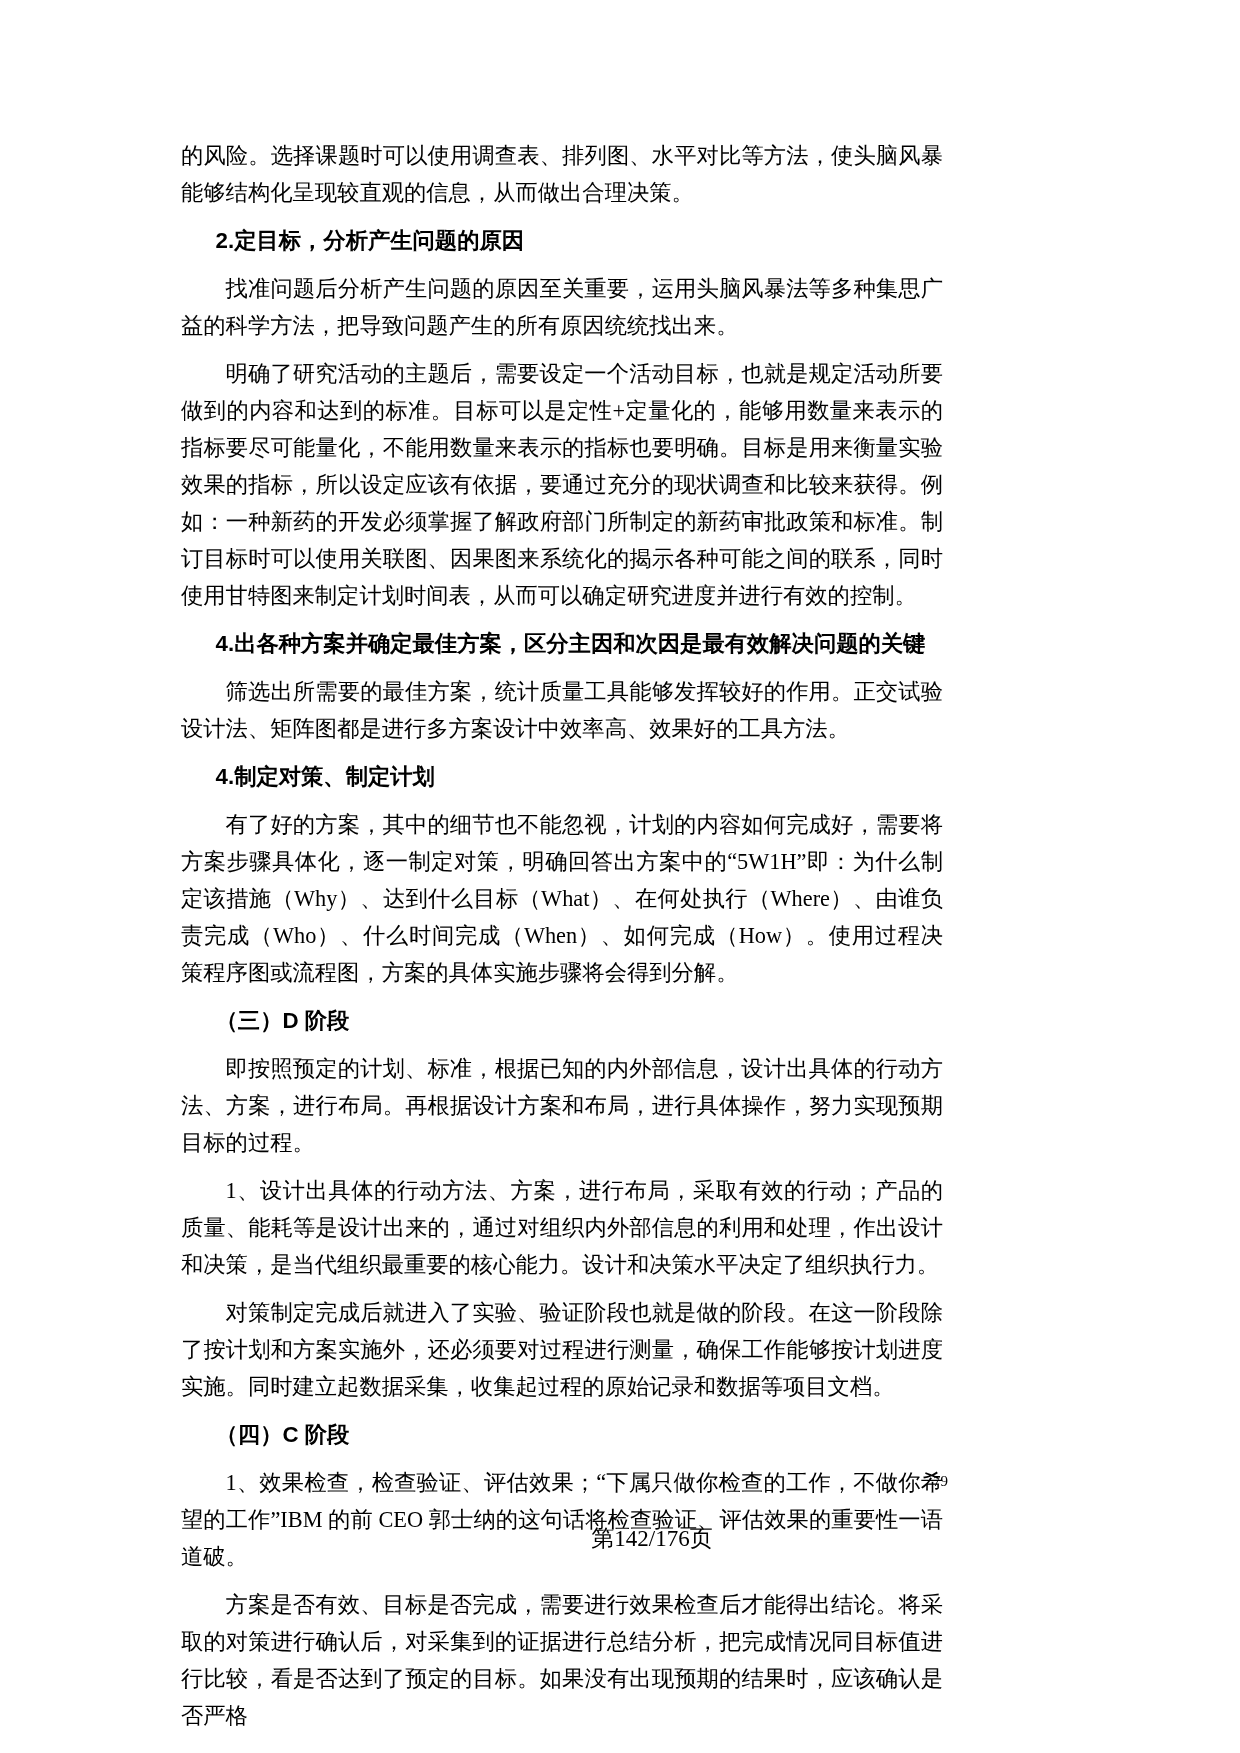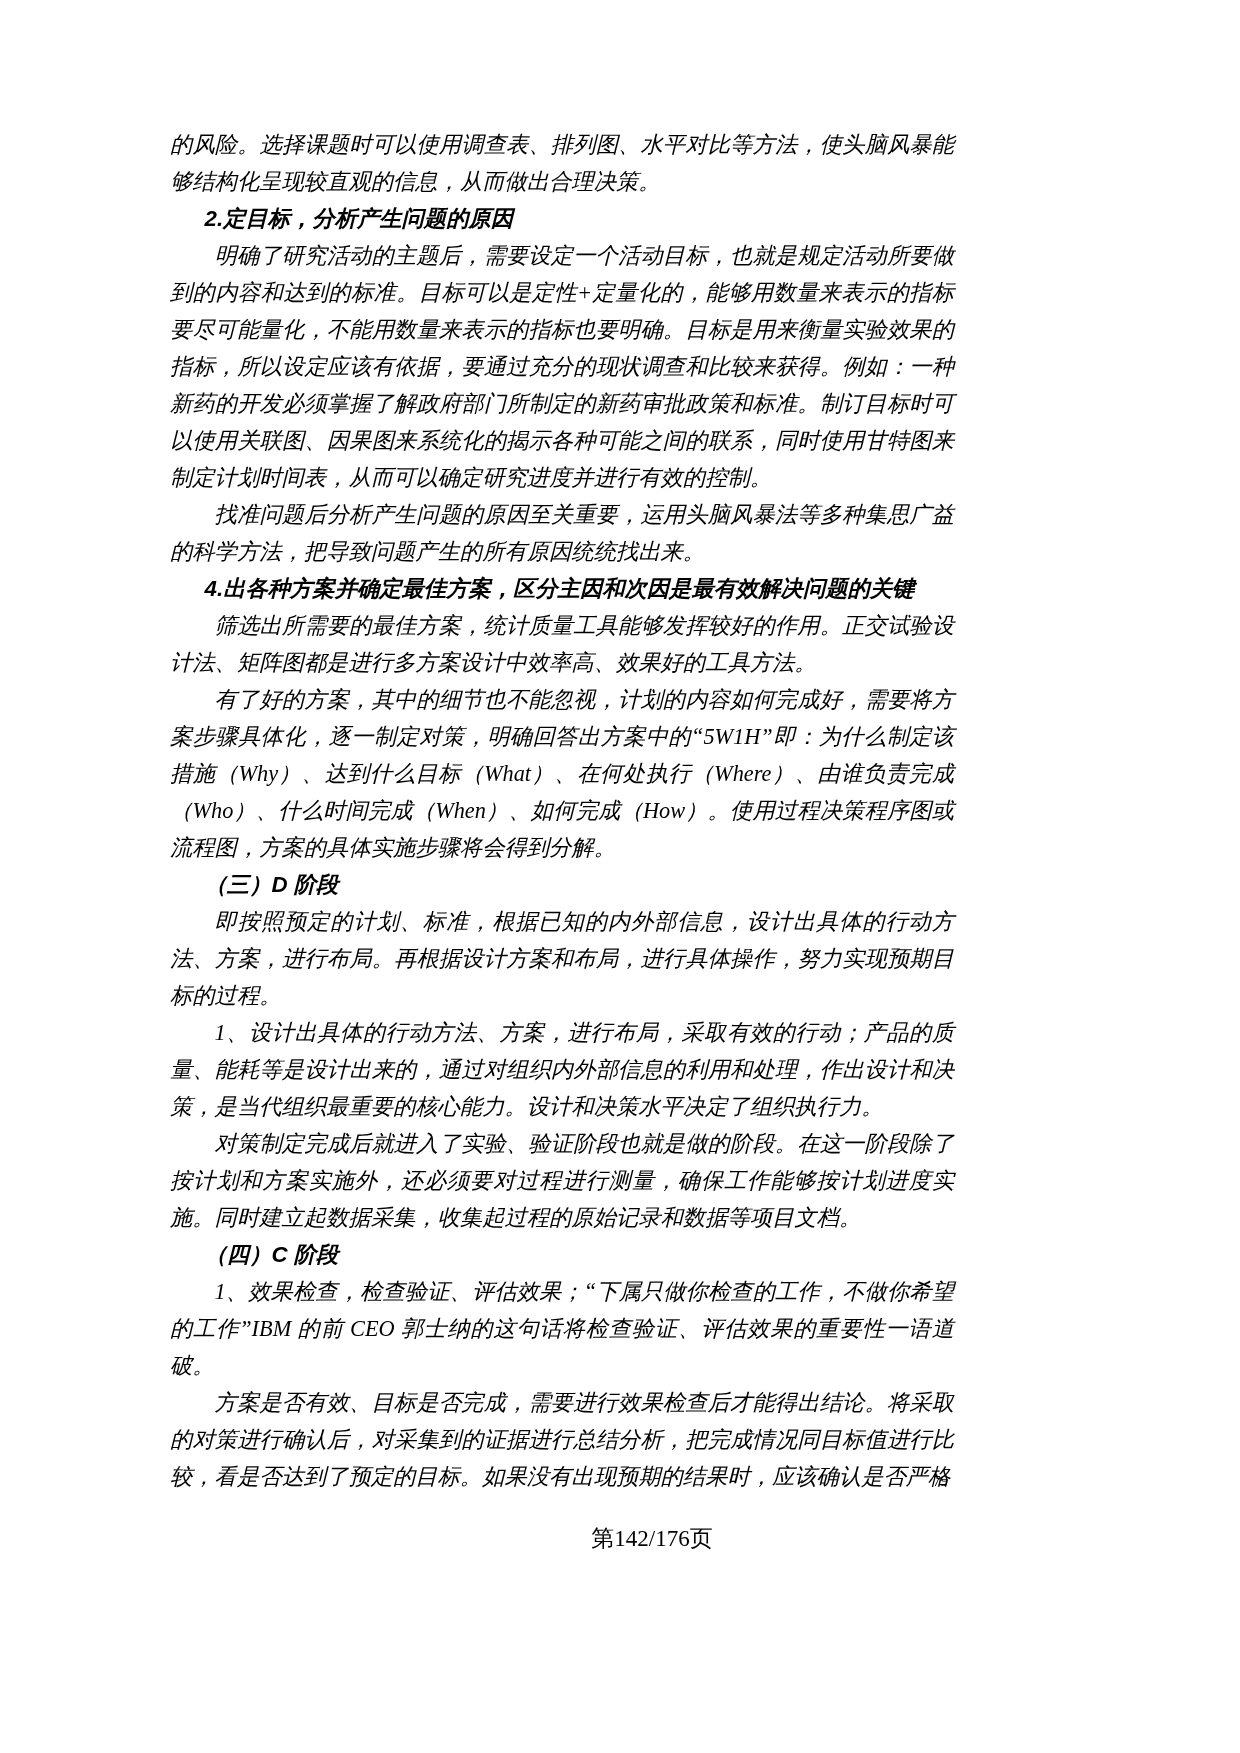--- a/index.html
+++ b/index.html
@@ -21,23 +21,22 @@
     left: 170px;
     top: 126px;
     width: 784px;
     font-size: 22.3px;
     line-height: 37px;
     text-align: justify;
     text-justify: inter-character;
     word-break: break-all;
   }
   .content p {
-    margin: 0;
+    margin: 11px;
     padding: 0;
-    font-style: italic;
   }
   .content p.indent {
     text-indent: 2em;
   }
   .content p.heading {
     font-weight: bold;
     text-indent: 1.55em;
     font-family: "Liberation Sans", "DejaVu Sans", sans-serif;
   }
   .page-number {
@@ -58,24 +57,25 @@
     margin-left: 32px;
   }
 </style>
 </head>
 <body>
 
 <div class="page">
   <div class="content">
       <p class="body">的风险。选择课题时可以使用调查表、排列图、水平对比等方法，使头脑风暴能够结构化呈现较直观的信息，从而做出合理决策。</p>
       <p class="heading">2.定目标，分析产生问题的原因</p>
+      <p class="body indent">找准问题后分析产生问题的原因至关重要，运用头脑风暴法等多种集思广益的科学方法，把导致问题产生的所有原因统统找出来。</p>
       <p class="body indent">明确了研究活动的主题后，需要设定一个活动目标，也就是规定活动所要做到的内容和达到的标准。目标可以是定性+定量化的，能够用数量来表示的指标要尽可能量化，不能用数量来表示的指标也要明确。目标是用来衡量实验效果的指标，所以设定应该有依据，要通过充分的现状调查和比较来获得。例如：一种新药的开发必须掌握了解政府部门所制定的新药审批政策和标准。制订目标时可以使用关联图、因果图来系统化的揭示各种可能之间的联系，同时使用甘特图来制定计划时间表，从而可以确定研究进度并进行有效的控制。</p>
-      <p class="body indent">找准问题后分析产生问题的原因至关重要，运用头脑风暴法等多种集思广益的科学方法，把导致问题产生的所有原因统统找出来。</p>
       <p class="heading">4.出各种方案并确定最佳方案，区分主因和次因是最有效解决问题的关键</p>
       <p class="body indent">筛选出所需要的最佳方案，统计质量工具能够发挥较好的作用。正交试验设计法、矩阵图都是进行多方案设计中效率高、效果好的工具方法。</p>
+      <p class="heading">4.制定对策、制定计划</p>
       <p class="body indent">有了好的方案，其中的细节也不能忽视，计划的内容如何完成好，需要将方案步骤具体化，逐一制定对策，明确回答出方案中的“5W1H”即：为什么制定该措施（Why）、达到什么目标（What）、在何处执行（Where）、由谁负责完成（Who）、什么时间完成（When）、如何完成（How）。使用过程决策程序图或流程图，方案的具体实施步骤将会得到分解。</p>
       <p class="heading">（三）D 阶段</p>
       <p class="body indent">即按照预定的计划、标准，根据已知的内外部信息，设计出具体的行动方法、方案，进行布局。再根据设计方案和布局，进行具体操作，努力实现预期目标的过程。</p>
       <p class="body indent">1、设计出具体的行动方法、方案，进行布局，采取有效的行动；产品的质量、能耗等是设计出来的，通过对组织内外部信息的利用和处理，作出设计和决策，是当代组织最重要的核心能力。设计和决策水平决定了组织执行力。</p>
       <p class="body indent">对策制定完成后就进入了实验、验证阶段也就是做的阶段。在这一阶段除了按计划和方案实施外，还必须要对过程进行测量，确保工作能够按计划进度实施。同时建立起数据采集，收集起过程的原始记录和数据等项目文档。</p>
       <p class="heading">（四）C 阶段</p>
       <p class="body indent">1、效果检查，检查验证、评估效果；“下属只做你检查的工作，不做你希望的工作”IBM 的前 CEO 郭士纳的这句话将检查验证、评估效果的重要性一语道破。</p>
       <p class="body indent">方案是否有效、目标是否完成，需要进行效果检查后才能得出结论。将采取的对策进行确认后，对采集到的证据进行总结分析，把完成情况同目标值进行比较，看是否达到了预定的目标。如果没有出现预期的结果时，应该确认是否严格</p>
     </div>
   <div class="page-number">79</div>

